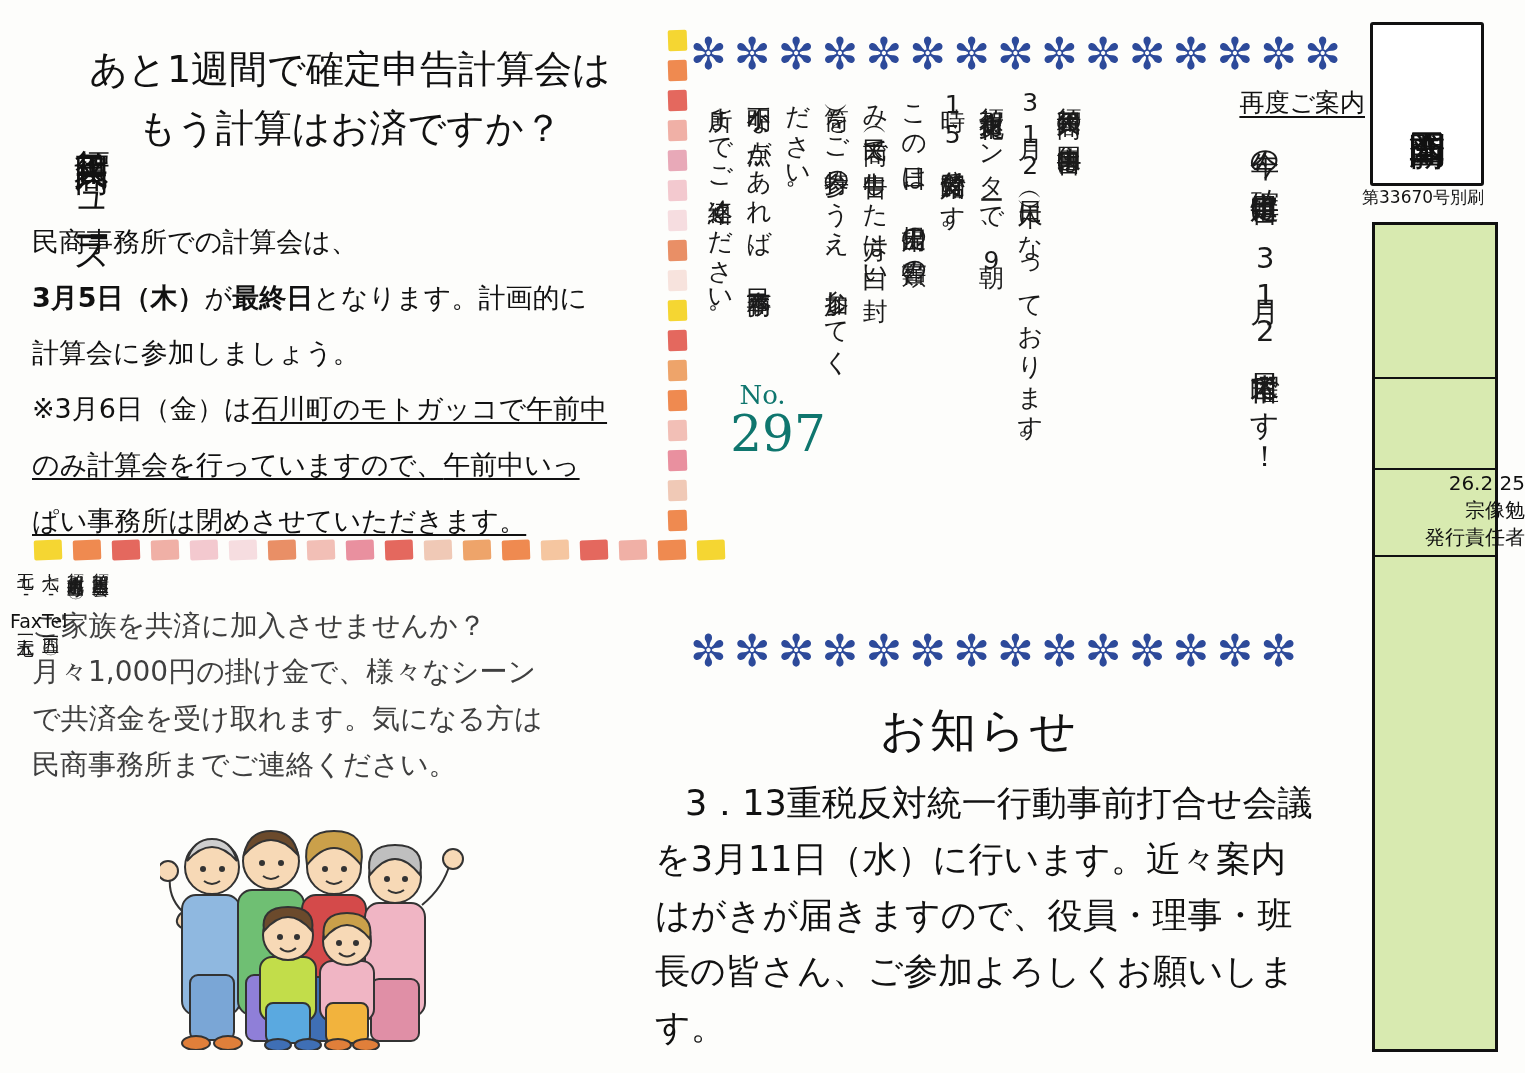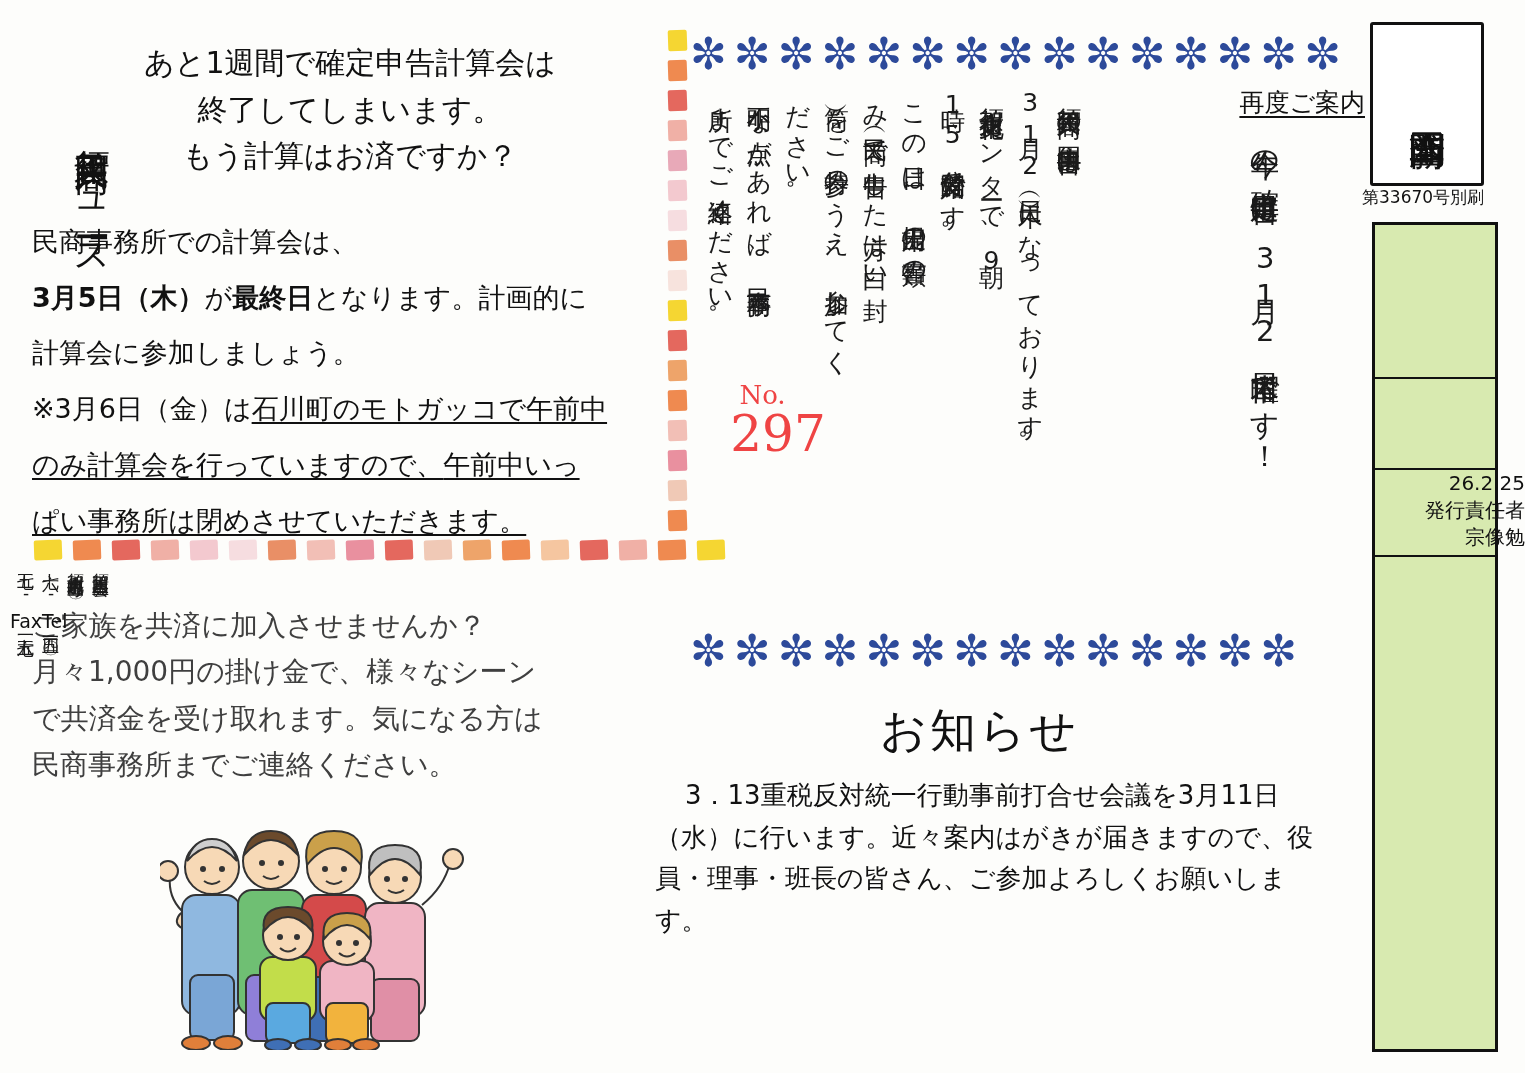--- a/index.html
+++ b/index.html
@@ -28,21 +28,21 @@
     line-height: 1.35;
   }
 
   
   #tl-head {
     position: absolute;
     left: 40px;
     top: 40px;
     width: 620px;
     text-align: center;
-    font-size: 30px;
+    font-size: 38px;
     line-height: 1.55;
     color: #111;
   }
   #tl-body {
     position: absolute;
     left: 32px;
     top: 208px;
     width: 645px;
     font-size: 27px;
     line-height: 1.62;
@@ -140,21 +140,21 @@
     top: 700px;
     font-size: 46px;
     color: #111;
     letter-spacing: 3px;
   }
   #oshirase-body {
     position: absolute;
     left: 655px;
     top: 775px;
     width: 660px;
-    font-size: 26px;
+    font-size: 35px;
     line-height: 1.6;
     color: #111;
     text-indent: 30px;
   }
 
   
   #stamp {
     position: absolute;
     left: 1370px;
     top: 22px;
@@ -209,21 +209,21 @@
     font-size: 36px;
     letter-spacing: 2px;
     color: #111;
   }
   #panel-no {
     position: absolute;
     left: 0; right: 0;
     top: 382px;
     text-align: center;
     font-family: "DejaVu Serif", "Liberation Serif", serif;
-    color: #ef4444;
+    color: #0f766e;
   }
   #panel-no .lbl { font-size: 26px; display: block; line-height: 1; }
   #panel-no .num { font-size: 50px; display: block; line-height: 1.05; margin-left: 31px; }
   #panel-date {
     position: absolute;
     left: 0; right: 0;
     top: 470px;
     text-align: right;
     font-size: 20px;
     line-height: 1.35;
@@ -250,21 +250,20 @@
     writing-mode: horizontal-tb;
   }
 </style>
 </head>
 <body>
 
 <div id="page">
 
   <div id="tl-head">
     <div>あと1週間で確定申告計算会は</div>
-    <div>終了してしまいます。</div>
     <div>もう計算はお済ですか？</div>
   </div>
 
   <div id="tl-body">
     <p>民商事務所での計算会は、</p>
     <p><span class="b">3月5日（木）</span><span>が</span><span class="b">最終日</span><span>となります。計画的に</span></p>
     <p>計算会に参加しましょう。</p>
     <p><span>※3月6日（金）は</span><span class="u">石川町のモトガッコで午前中</span></p>
     <p><span class="u">のみ計算会を行っていますので、</span><span class="u">午前中いっ</span></p>
     <p class="u">ぱい事務所は閉めさせていただきます。</p>
@@ -412,22 +411,22 @@
     <div class="sep" style="top:243px"></div>
     <div class="sep" style="top:330px"></div>
   </div>
   <div id="panel-title" class="vtext">須賀川民商ニュース</div>
   <div id="panel-no">
     <span class="lbl">No.</span>
     <span class="num">297</span>
   </div>
   <div id="panel-date">
     <div>26.2.25</div>
+    <div>宗像勉</div>
     <div>発行責任者</div>
-    <div>宗像勉</div>
   </div>
   <div id="panel-fax">
     <span>Fax</span><span>Tel</span>
   </div>
   <div id="panel-contact">
     <div class="vcol vtext">須賀川民主商工会</div>
     <div class="vcol vtext">須賀川市北山寺町三三〇</div>
     <div class="vcol vtext">七六 - 四五〇一</div>
     <div class="vcol vtext">七五 - 六一七五</div>
   </div>

